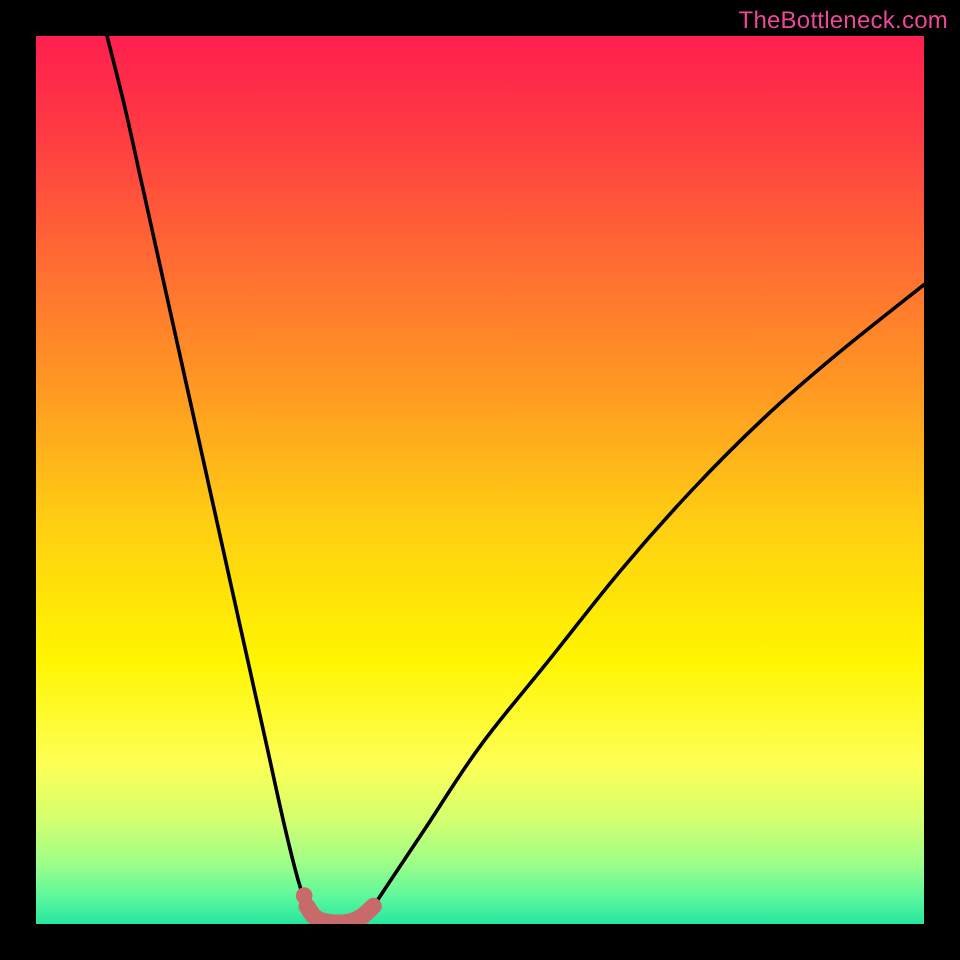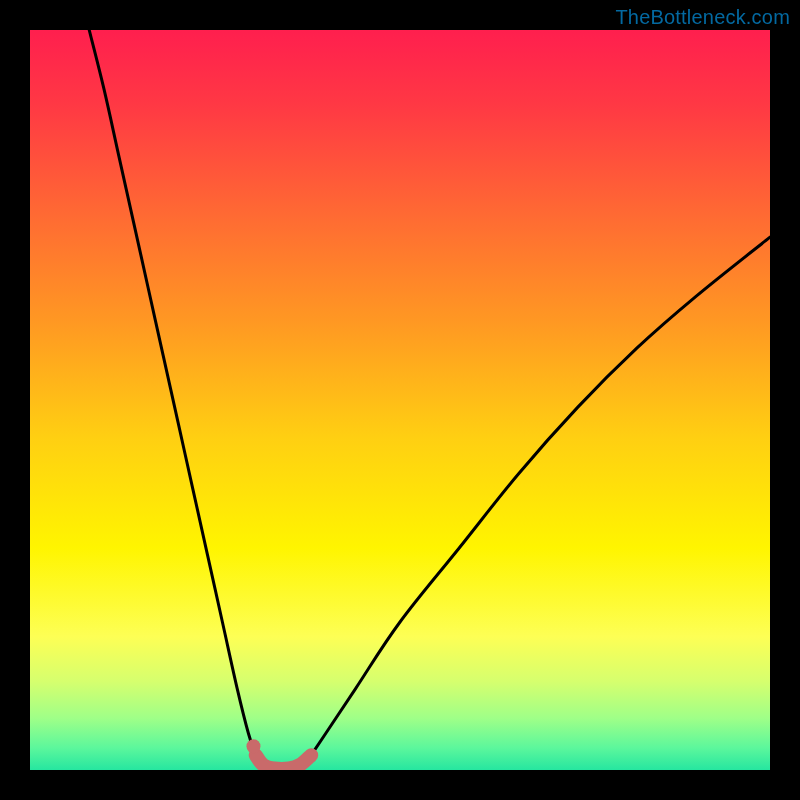--- a/index.html
+++ b/index.html
@@ -23,21 +23,21 @@
     position: absolute;
     left: 0;
     top: 0;
     width: 740px;
     height: 740px;
   }
   .watermark {
     position: absolute;
     top: 6px;
     right: 10px;
-    color: #0369a1;
+    color: #ec4899;
     font-size: 20px;
     font-weight: 400;
     letter-spacing: 0.2px;
   }
   svg { display: block; }
 </style>
 </head>
 <body>
 
 <div class="frame">

